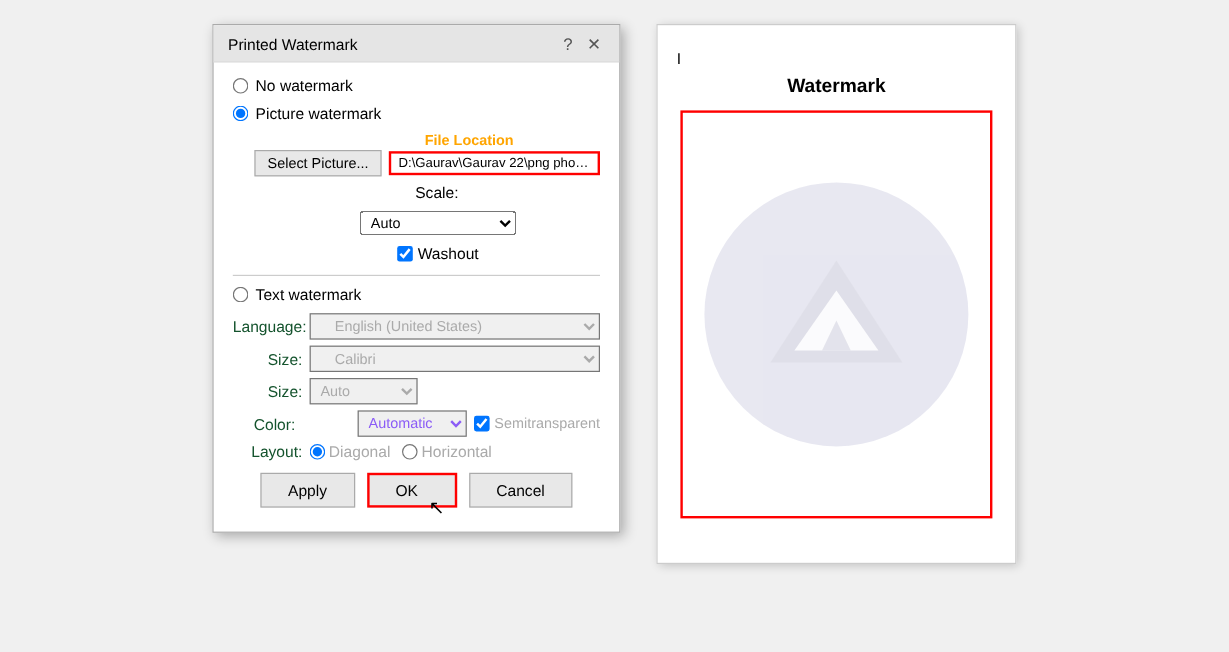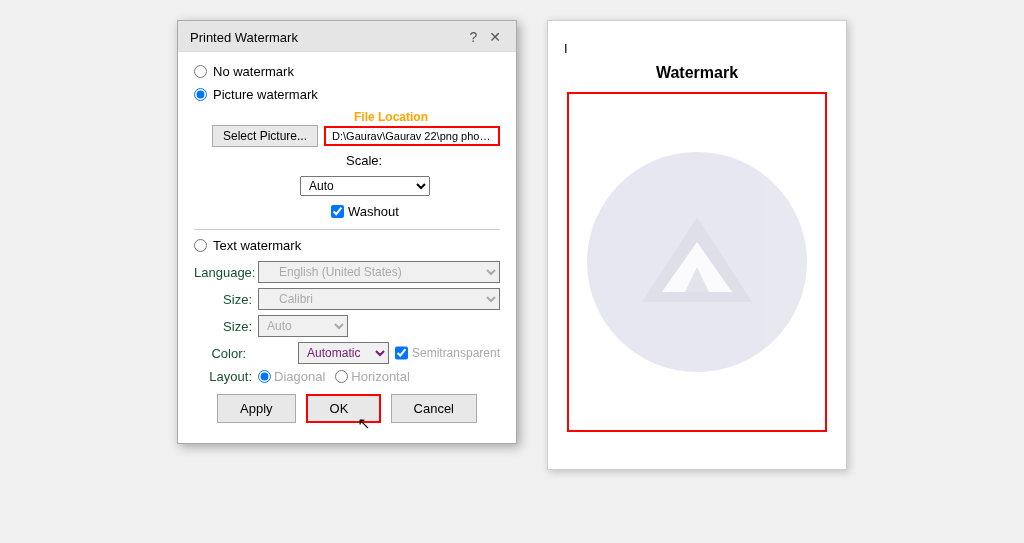--- a/index.html
+++ b/index.html
@@ -169,21 +169,21 @@
     .color-row {
       display: flex;
       align-items: center;
       margin-bottom: 5px;
       gap: 6px;
     }
     .color-select {
       width: 100px;
       padding: 2px 4px;
       font-size: 12px;
-      color: #701a75;
+      color: #8b5cf6;
       background: #f0f0f0;
       margin-left: 46px;
     }
     .semitrans-check {
       display: flex;
       gap: 4px;
       font-size: 12px;
       color: #aaa;
     }
 

